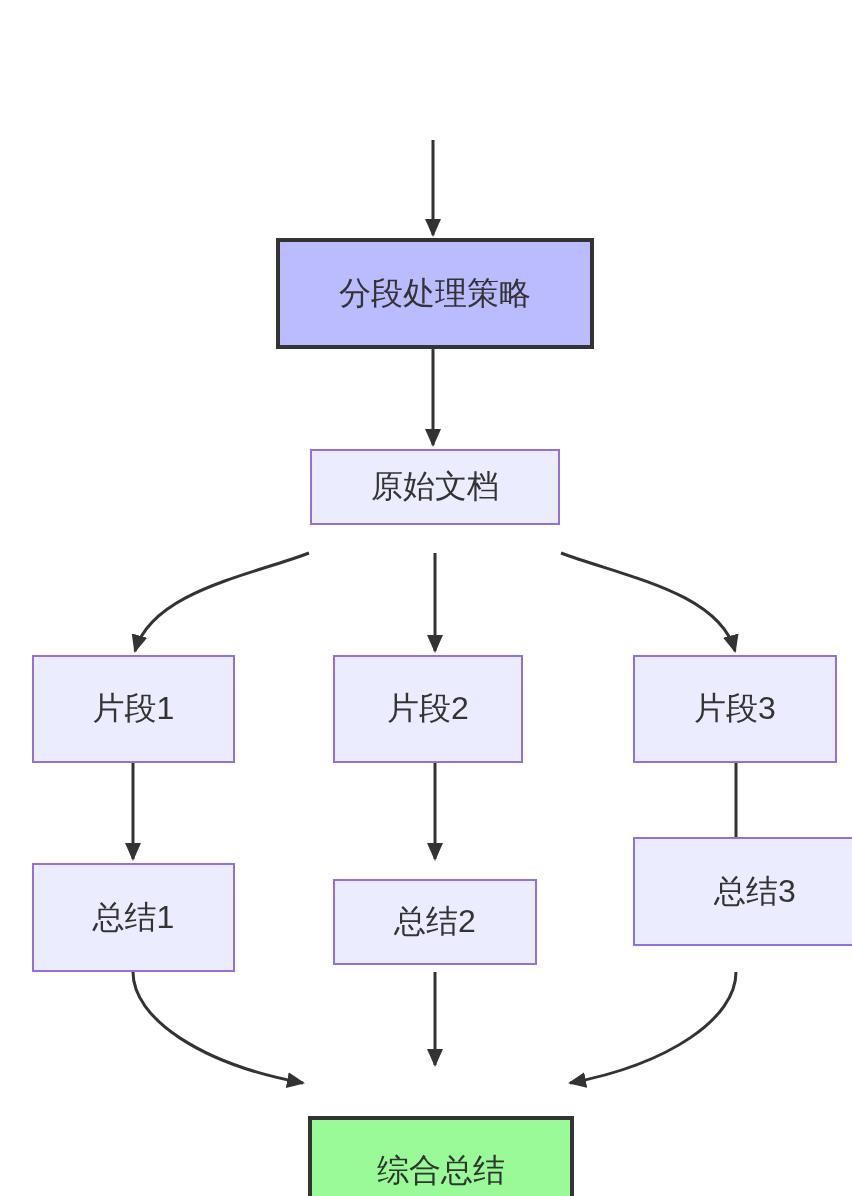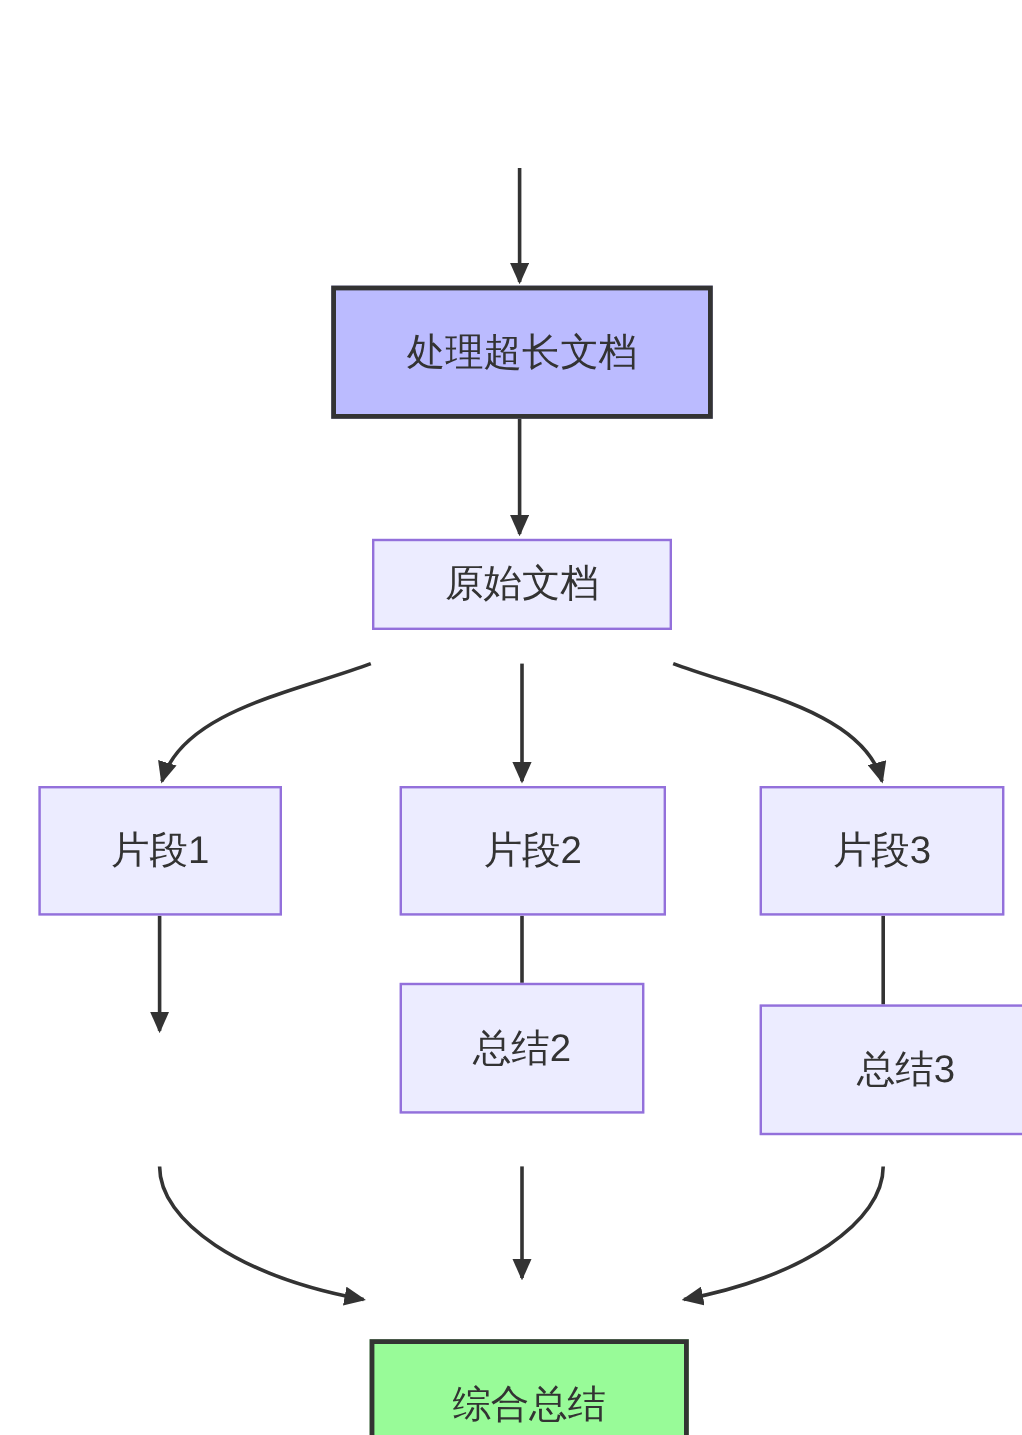--- a/index.html
+++ b/index.html
@@ -79,41 +79,44 @@
     <path class="edge" marker-end="url(#arrow)" d="M 435 763 L 435 859"></path>
     <path class="edge" marker-end="url(#arrow)" d="M 736 763 L 736 859"></path>
 
     <path class="edge" marker-end="url(#arrow)" d="M 133 972 C 133 1018, 200 1064, 303 1083"></path>
     <path class="edge" marker-end="url(#arrow)" d="M 435 972 L 435 1065"></path>
     <path class="edge" marker-end="url(#arrow)" d="M 736 972 C 736 1018, 670 1064, 570 1083"></path>
   </svg>
 
 
   <div class="node highlight" style="left:276px; top:238px; width:318px; height:111px;">
-    <span>处理超长文档</span>
+    <span>分段处理策略</span>
   </div>
 
   <div class="node" style="left:310px; top:449px; width:250px; height:76px;">
     <span>原始文档</span>
   </div>
 
   <div class="node" style="left:32px; top:655px; width:203px; height:108px;">
     <span>片段1</span>
   </div>
 
-  <div class="node" style="left:333px; top:655px; width:222px; height:108px;">
+  <div class="node" style="left:333px; top:655px; width:190px; height:108px;">
     <span>片段2</span>
   </div>
 
   <div class="node" style="left:633px; top:655px; width:204px; height:108px;justify-content:center;">
     <span>片段3</span>
   </div>
 
+  <div class="node" style="left:32px; top:863px; width:203px; height:109px;">
+    <span>总结1</span>
+  </div>
 
-  <div class="node" style="left:333px; top:819px; width:204px; height:109px;">
+  <div class="node" style="left:333px; top:879px; width:204px; height:86px;">
     <span>总结2</span>
   </div>
 
   <div class="node" style="left:633px; top:837px; width:244px; height:109px;">
     <span>总结3</span>
   </div>
 
   <div class="node success" style="left:308px; top:1116px; width:266px; height:109px;">
     <span>综合总结</span>
   </div>

